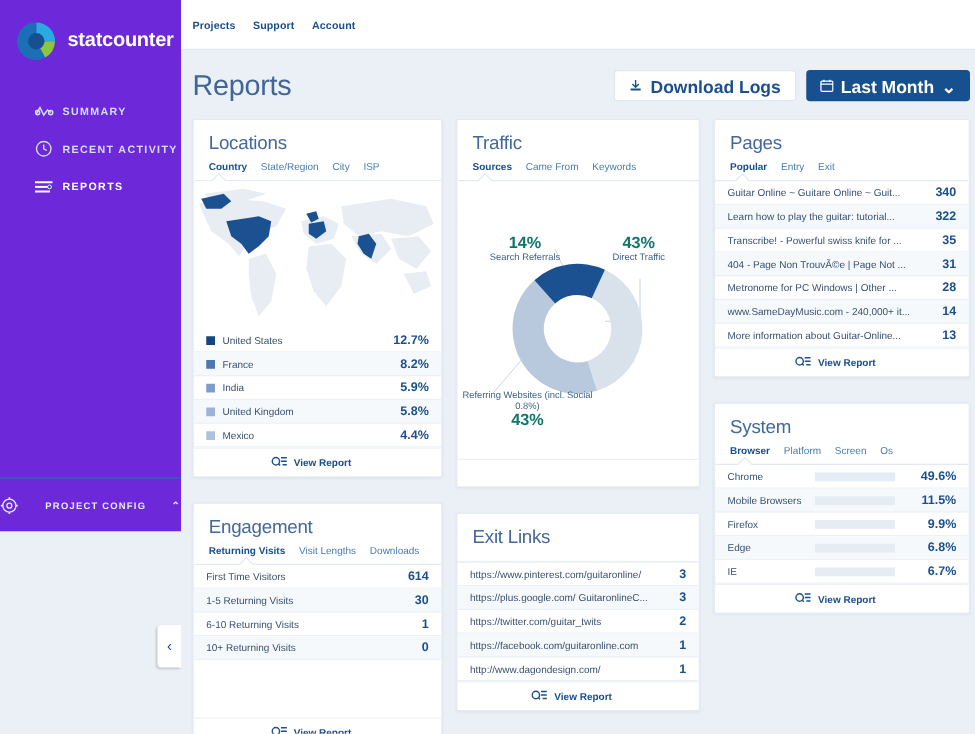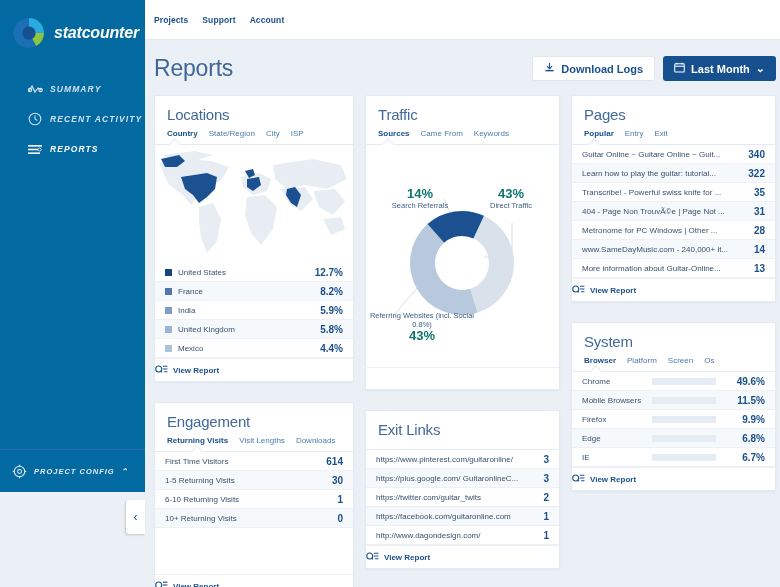--- a/index.html
+++ b/index.html
@@ -6,26 +6,25 @@
   html, body {
     width: 780px; height: 587px;
     font-family: "Liberation Sans", sans-serif;
     background: #eaf0f6;
     overflow: hidden;
   }
   .app { position: relative; width: 780px; height: 587px; display: flex; }
 
   
   .sidebar {
-    width: 145px; height: 492px;
-    background: #0369a1;
+    width: 145px; height: 425px;
+    background: #6d28d9;
     position: relative;
     flex: 0 0 145px;
     color: #fff;
-    font-style: italic;
   }
   .logo-row { display: flex; align-items: center; padding: 14px 0 0 10px; }
   .logo-mark { width: 38px; height: 38px; position: relative; flex: 0 0 38px; }
   .brand {
     font-size: 16px; font-weight: bold; letter-spacing: -0.2px;
     color: #ffffff; margin-left: 6px;
   }
   .nav { margin-top: 22px; }
   .nav-item {
     display: flex; align-items: center;
@@ -37,23 +36,24 @@
   .nav-ico { width: 22px; flex: 0 0 22px; display:flex; align-items:center; }
   .nav-label { white-space: nowrap; }
   .nav-caret { margin-left: 6px; font-size: 8px; }
 
   .sidebar-divider {
     position: absolute; left: 0; right: 0; bottom: 42px;
     height: 1px; background: #2a6ab0;
   }
   .project-config {
     position: absolute; left: 0; bottom: 0; width: 145px; height: 42px;
-    display: flex; align-items: center; padding-left: 12px;
+    display: flex; align-items: center; 
     color: #e3edf8; font-size: 7.5px; font-weight: bold; letter-spacing: 1px;
     cursor: pointer;
+    justify-content: space-between;
   }
   .pc-ico { width: 22px; flex: 0 0 22px; display:flex; align-items:center; }
 
   .collapse-handle {
     position: absolute; left: 126px; top: 500px;
     width: 19px; height: 34px;
     background: #ffffff; border-radius: 3px 0 0 3px;
     box-shadow: -1px 1px 2px rgba(0,0,0,.18);
     display: flex; align-items: center; justify-content: center;
     color: #1a4e8a; font-size: 12px; cursor: pointer; z-index: 20;
@@ -73,21 +73,21 @@
   .pagehead {
     display: flex; align-items: center; justify-content: space-between;
     padding: 9px 14px 0 9px;
     height: 48px;
   }
   .page-title { font-size: 23px; color: #3f6695; font-weight: normal; letter-spacing: -.2px; }
   .head-actions { display: flex; align-items: center; gap: 8px; }
   .btn {
     display: flex; align-items: center; gap: 6px;
     height: 25px; padding: 0 11px; border-radius: 3px;
-    font-size: 11px; font-weight: bold; cursor: pointer;
+    font-size: 14px; font-weight: bold; cursor: pointer;
     white-space: nowrap;
   }
   .btn-light { background: #ffffff; color: #1b4f8c; border: 1px solid #dfe7f0; }
   .btn-primary { background: #17508f; color: #ffffff; }
 
   
   .columns {
     display: flex; gap: 11px;
     padding: 7px 14px 0 9px;
     align-items: flex-start;
@@ -135,21 +135,21 @@
   }
   .row:nth-child(even) { background: #f6f9fc; }
   .row-label { flex: 1; overflow: hidden; white-space: nowrap; text-overflow: ellipsis; }
   .row-value {
     font-size: 10px; font-weight: bold; color: #1b4f8c;
     margin-left: 6px; white-space: nowrap;
   }
   .swatch { width: 7px; height: 7px; margin-right: 6px; flex: 0 0 7px; }
 
   .card-foot {
-    height: 23px; display: flex; align-items: center; justify-content: flex-start;
+    height: 23px; display: flex; align-items: center; justify-content: center;
     padding-right: 10px; border-top: 1px solid #edf1f6;
     background: #ffffff;
   }
   .view-report {
     display: flex; align-items: center; gap: 5px;
     font-size: 8px; font-weight: bold; color: #1b4f8c; cursor: pointer;
   }
 
   
   .map-wrap { height: 118px; background: #ffffff; position: relative; overflow: hidden; }

